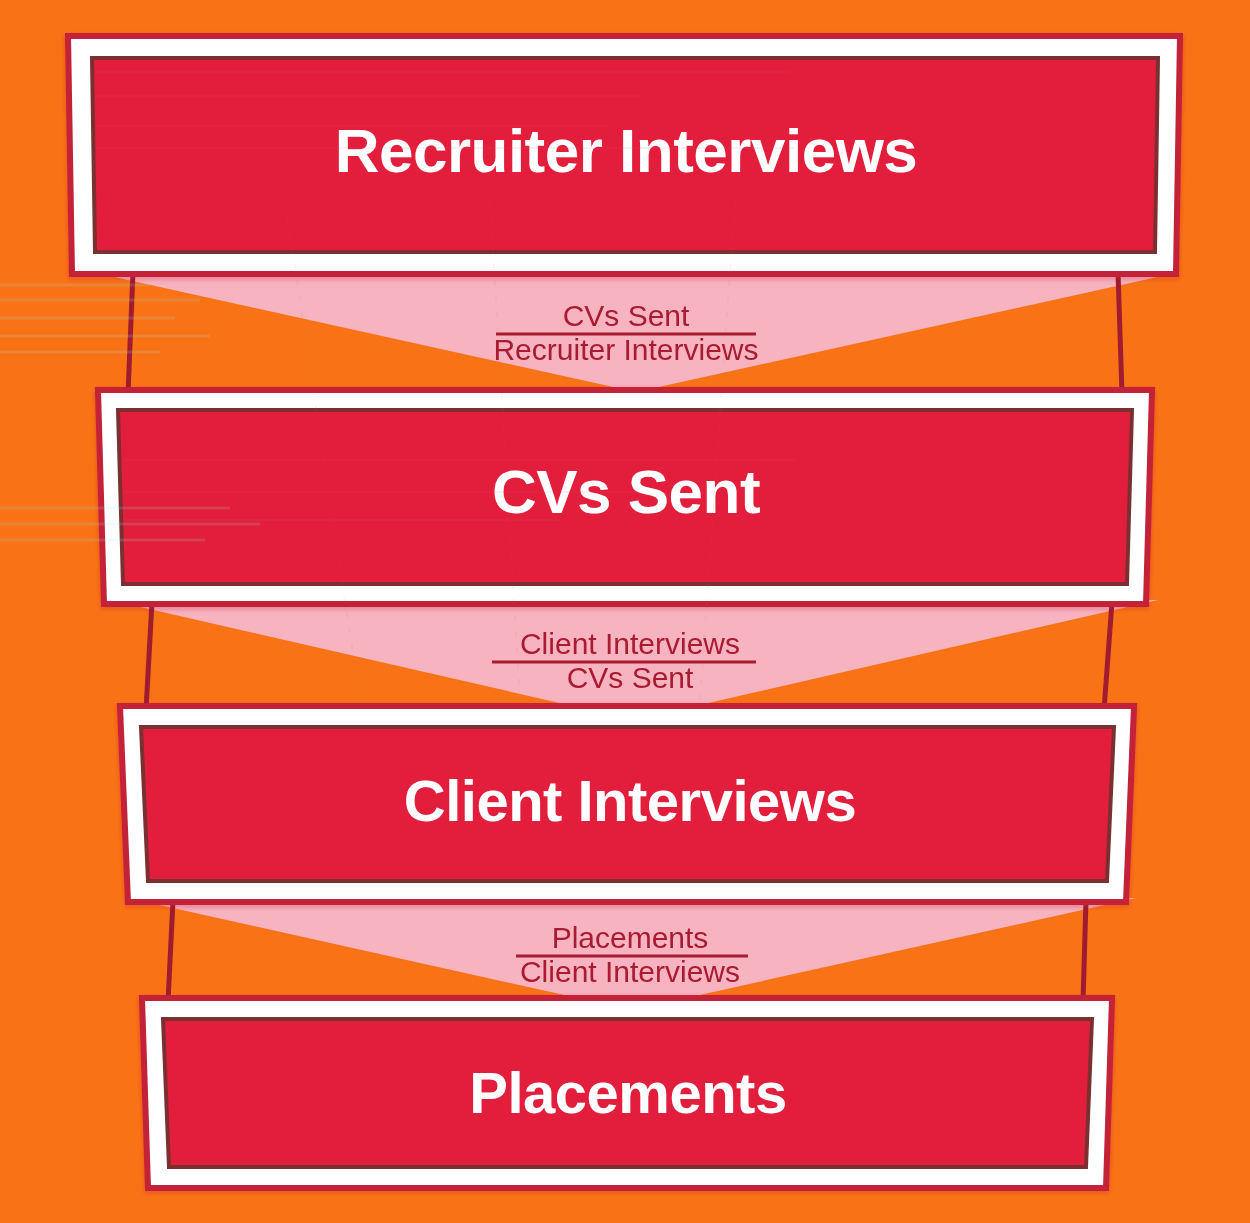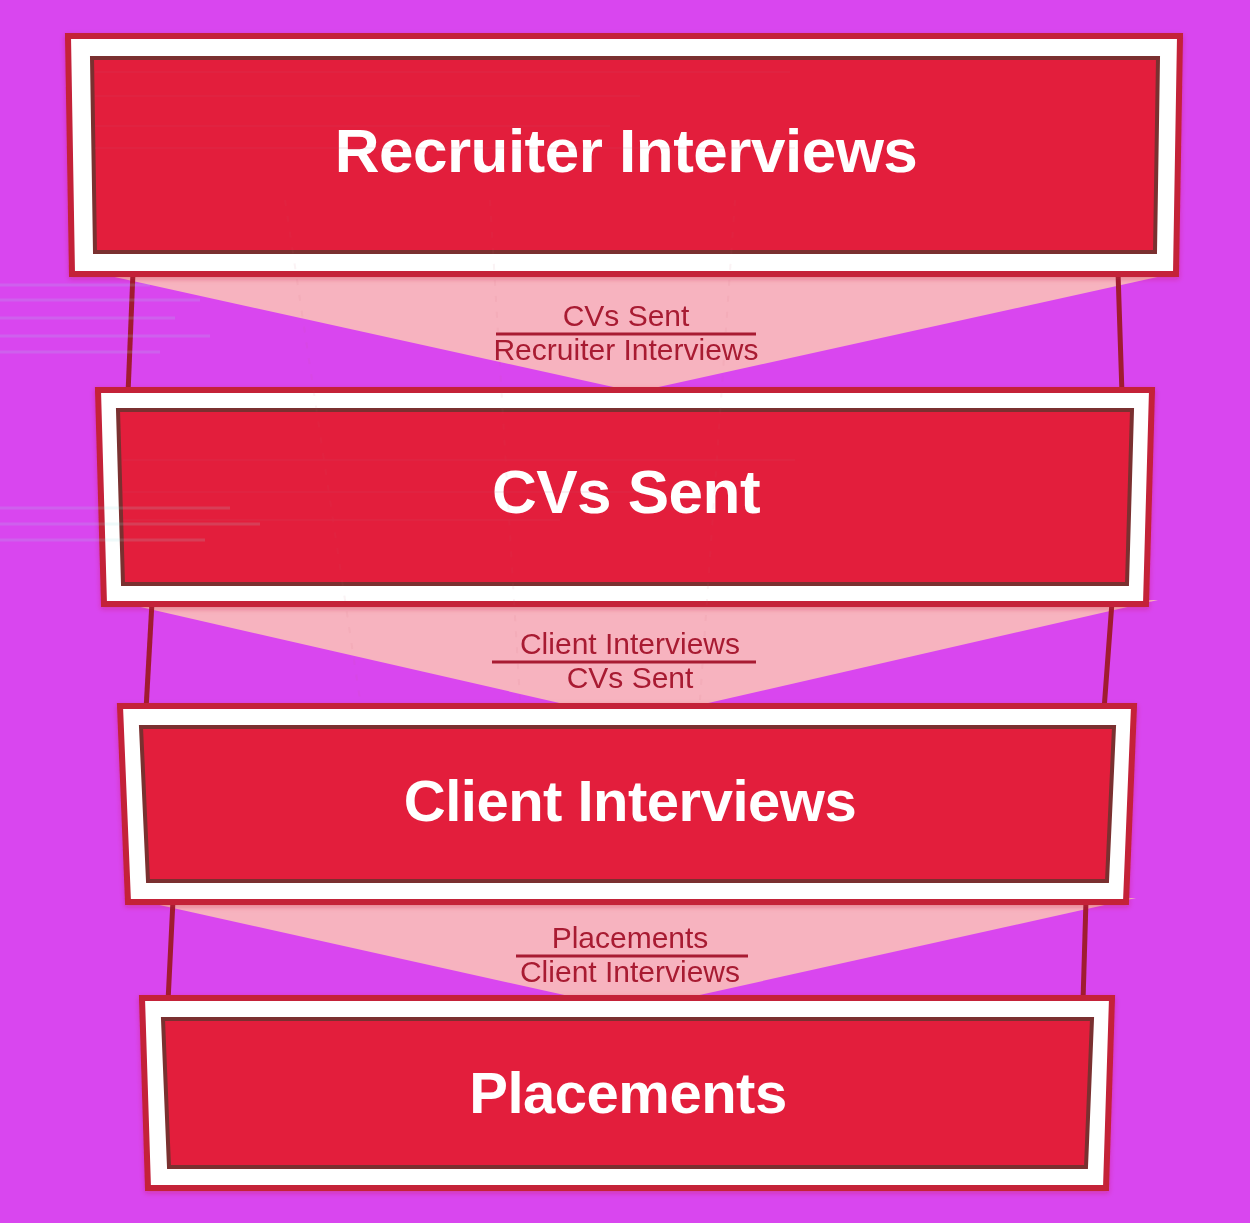--- a/index.html
+++ b/index.html
@@ -11,21 +11,21 @@
     width: 1250px;
     height: 1223px;
     font-family: "Liberation Sans", sans-serif;
     overflow: hidden;
   }
 
   #funnel-root {
     position: relative;
     width: 1250px;
     height: 1223px;
-    background: #d946ef;
+    background: #f97316;
   }
 
   
   #funnel-svg {
     position: absolute;
     left: 0;
     top: 0;
     width: 1250px;
     height: 1223px;
     display: block;

